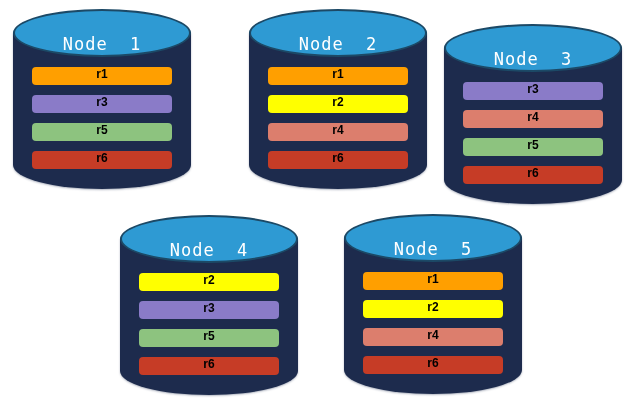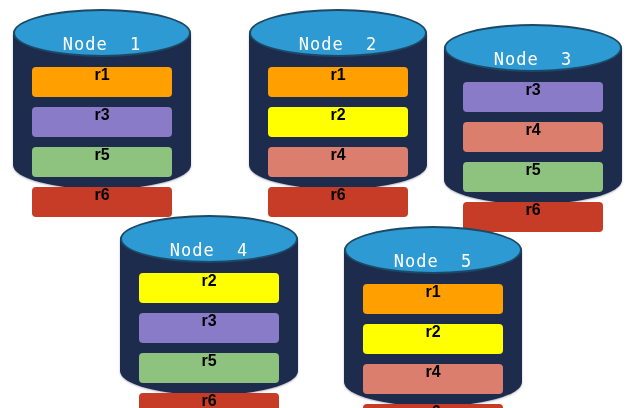--- a/index.html
+++ b/index.html
@@ -48,34 +48,34 @@
   .bars {
     position: absolute;
     left: 0; right: 0; top: 58px;
     display: flex;
     flex-direction: column;
     align-items: center;
     gap: 10px;
   }
   .bar {
     width: 140px;
-    height: 30px;
+    height: 18px;
     border-radius: 4px;
     color: var(--bar-text, #000000);
     font-weight: bold;
-    font-size: 16px;
+    font-size: 12px;
     line-height: 15px;
     text-align: center;
   }
   
   .node-0 { left: 13px;  top: 9px;  }
   .node-1 { left: 229px; top: 9px; margin-left: 20px;  }
   .node-2 { left: 444px; top: 24px;  }
   .node-3 { left: 120px; top: 215px; }
-  .node-4 { left: 344px; top: 226px; }
+  .node-4 { left: 344px; top: 214px; }
 </style>
 </head>
 <body>
 
 <div class="canvas">
 
   <div class="cylinder node-0">
     <div class="cyl-body"></div>
     <div class="cyl-top">
       <span class="cyl-title">Node  1</span>

